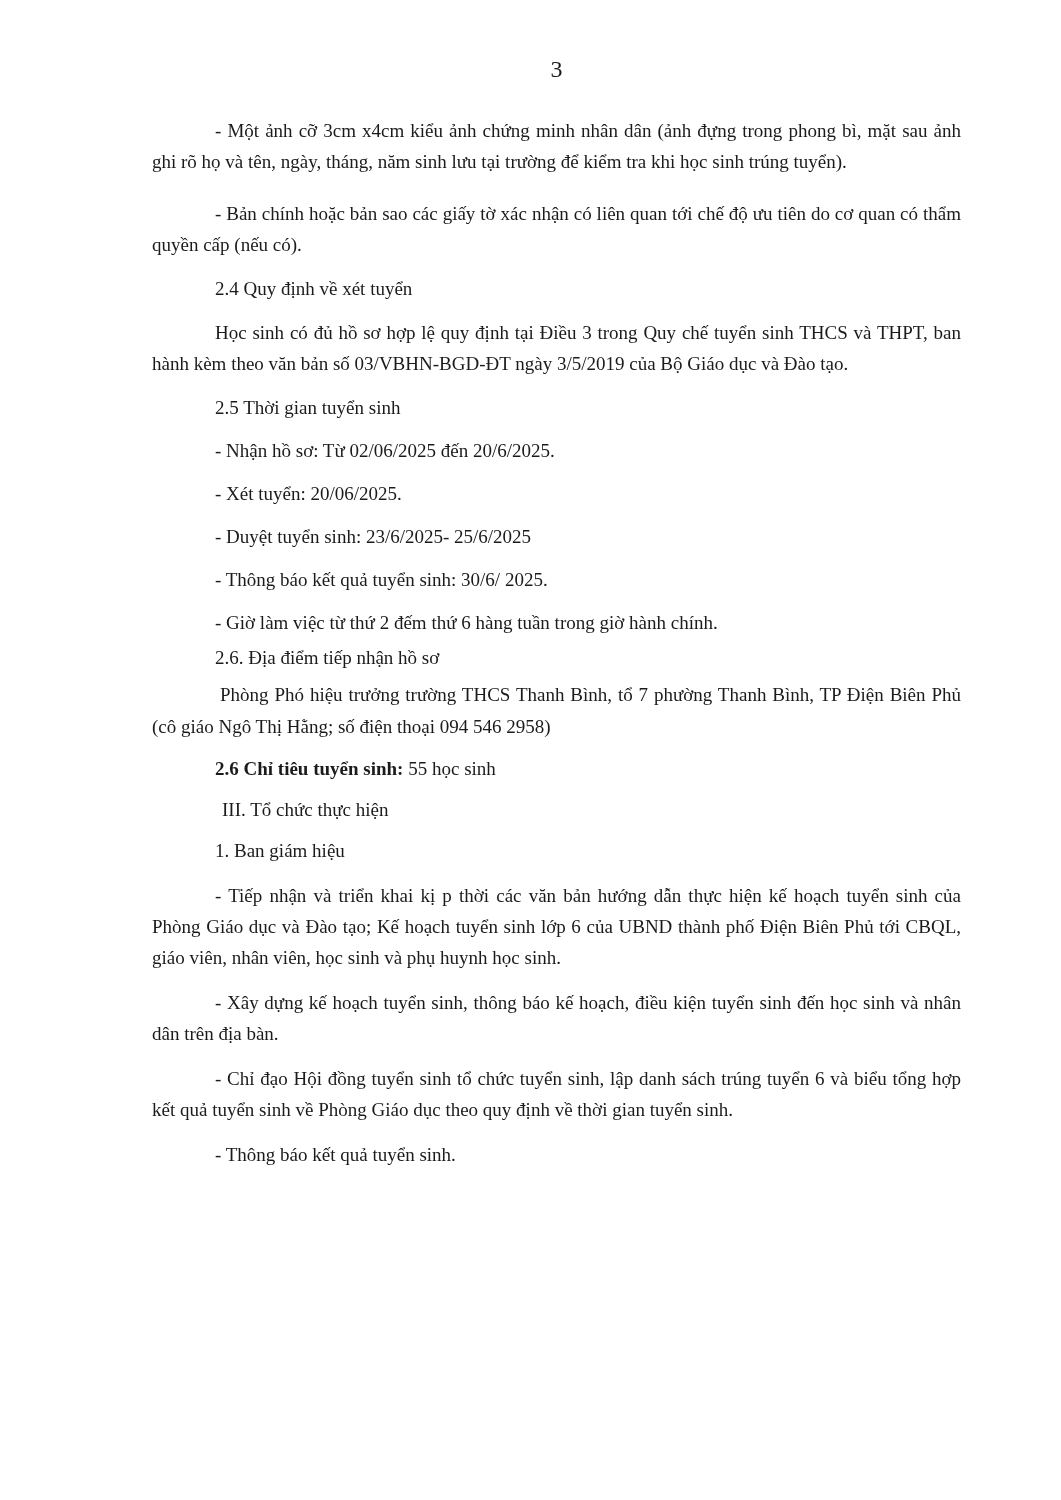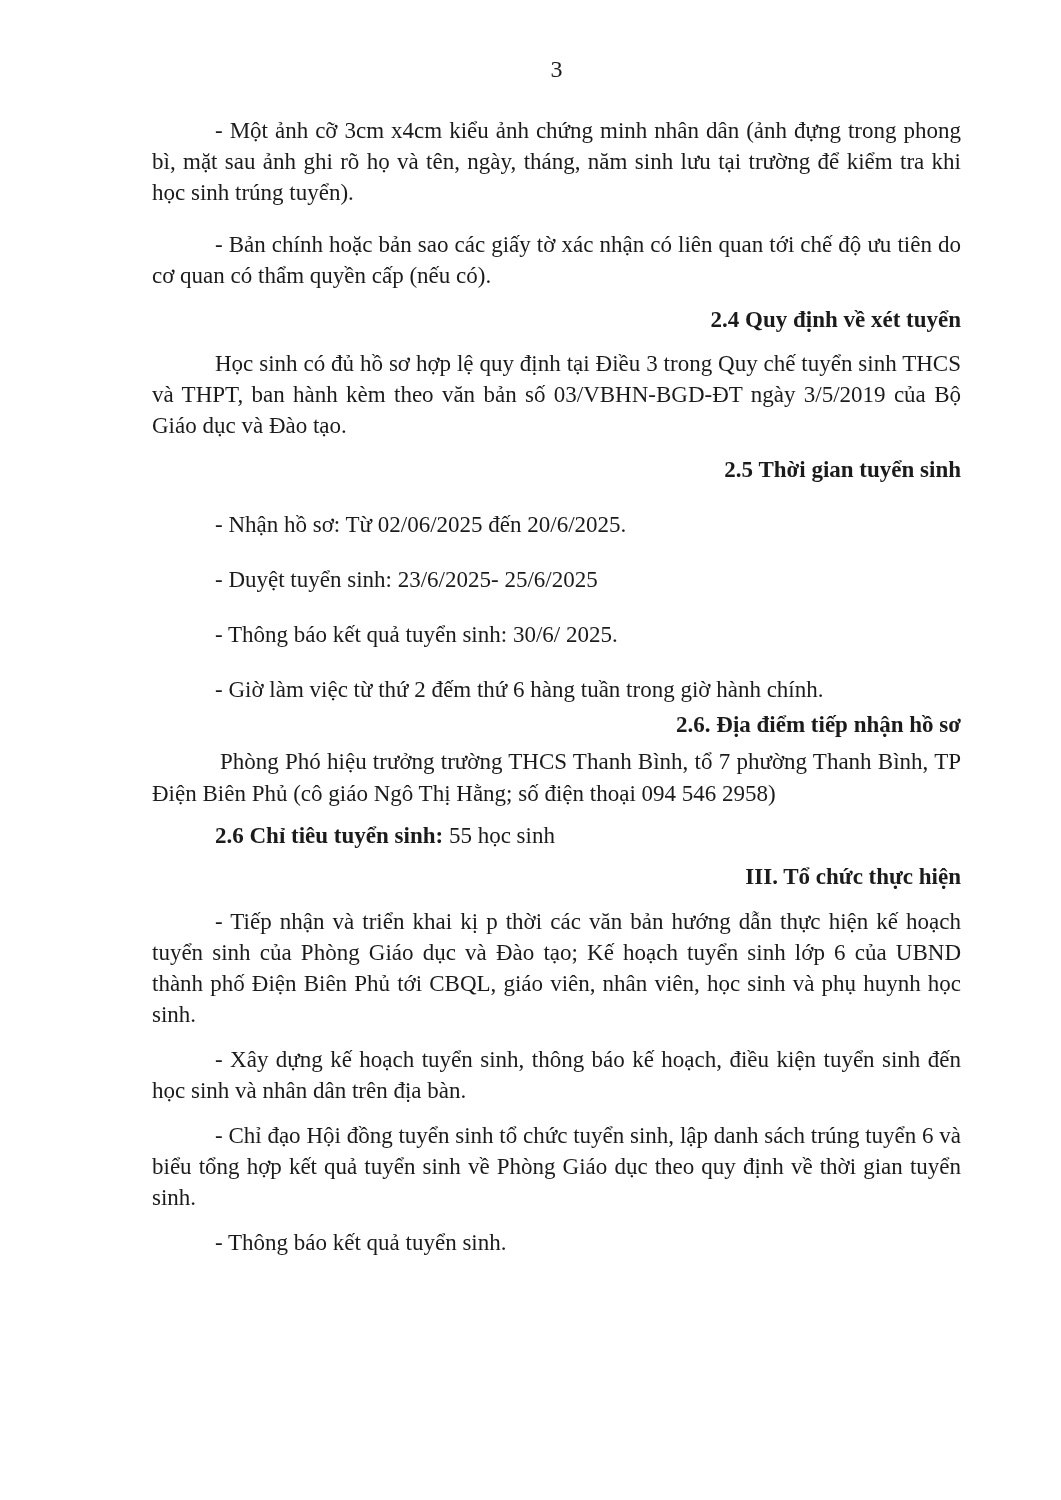--- a/index.html
+++ b/index.html
@@ -19,50 +19,49 @@
     overflow: hidden;
   }
   .pagenum {
     padding-top: 54px;
     text-align: center;
     font-size: 24px;
     line-height: 31px;
   }
   p {
     margin: 0;
-    font-size: 23px;
+    font-size: 19px;
     line-height: 31px;
   }
   .para {
     text-align: justify;
     text-indent: 63px;
   }
   .li {
     text-indent: 63px;
   }
   .heading {
-    font-weight: 700;
+    font-weight: 400;
     text-indent: 63px;
-    text-align: right;
   }
   .heading.deep {
     text-indent: 70px;
   }
   .tight {
     line-height: 32px;
     text-align: justify;
     text-indent: 68px;
   }
   .quota-label { font-weight: 700; }
   .quota-value { font-weight: 400; margin-top: 48px; }
   .mt-30 { margin-top: 30px; }
   .mt-21 { margin-top: 21px; }
   .mt-14 { margin-top: 14px; }
   .mt-13 { margin-top: 13px; }
-  .mt-12 { margin-top: 24px; }
+  .mt-12 { margin-top: 12px; }
   .mt-10 { margin-top: 10px; }
   .mt-6  { margin-top: 6px; }
   .mt-4  { margin-top: 4px; }
 </style>
 </head>
 <body>
 
 <div class="page">
 
   <div class="pagenum">3</div>
@@ -72,35 +71,37 @@
   <p class="para mt-21">- Bản chính hoặc bản sao các giấy tờ xác nhận có liên quan tới chế độ ưu tiên do cơ quan có thẩm quyền cấp (nếu có).</p>
 
   <p class="heading mt-13">2.4 Quy định về xét tuyển</p>
 
   <p class="para mt-13">Học sinh có đủ hồ sơ hợp lệ quy định tại Điều 3 trong Quy chế tuyển sinh THCS và THPT, ban hành kèm theo văn bản số 03/VBHN-BGD-ĐT ngày 3/5/2019 của Bộ Giáo dục và Đào tạo.</p>
 
   <p class="heading mt-13">2.5 Thời gian tuyển sinh</p>
 
   <p class="li mt-12">- Nhận hồ sơ: Từ 02/06/2025 đến 20/6/2025.</p>
 
+  <p class="li mt-12">- Xét tuyển: 20/06/2025.</p>
 
   <p class="li mt-12">- Duyệt tuyển sinh: 23/6/2025- 25/6/2025</p>
 
   <p class="li mt-12">- Thông báo kết quả tuyển sinh: 30/6/ 2025.</p>
 
   <p class="li mt-12">- Giờ làm việc từ thứ 2 đếm thứ 6 hàng tuần trong giờ hành chính.</p>
 
   <p class="heading mt-4">2.6. Địa điểm tiếp nhận hồ sơ</p>
 
   <p class="tight mt-6">Phòng Phó hiệu trưởng trường THCS Thanh Bình, tổ 7 phường Thanh Bình, TP Điện Biên Phủ (cô giáo Ngô Thị Hằng; số điện thoại 094 546 2958)</p>
 
   <p class="mt-10"><span class="quota-label" style="padding-left:63px">2.6 Chỉ tiêu tuyển sinh:</span> <span class="quota-value">55 học sinh</span></p>
 
   <p class="heading deep mt-10">III. Tổ chức thực hiện</p>
 
+  <p class="heading mt-10">1. Ban giám hiệu</p>
 
   <p class="para mt-14">- Tiếp nhận và triển khai kị p thời các văn bản hướng dẫn thực hiện kế hoạch tuyển sinh của Phòng Giáo dục và Đào tạo; Kế hoạch tuyển sinh lớp 6 của UBND thành phố Điện Biên Phủ tới CBQL, giáo viên, nhân viên, học sinh và phụ huynh học sinh.</p>
 
 
   <p class="para mt-14">- Xây dựng kế hoạch tuyển sinh, thông báo kế hoạch, điều kiện tuyển sinh đến học sinh và nhân dân trên địa bàn.</p>
 
   <p class="para mt-14">- Chỉ đạo Hội đồng tuyển sinh tổ chức tuyển sinh, lập danh sách trúng tuyển 6 và biểu tổng hợp kết quả tuyển sinh về Phòng Giáo dục theo quy định về thời gian tuyển sinh.</p>
 
   <p class="para mt-14">- Thông báo kết quả tuyển sinh.</p>
 

